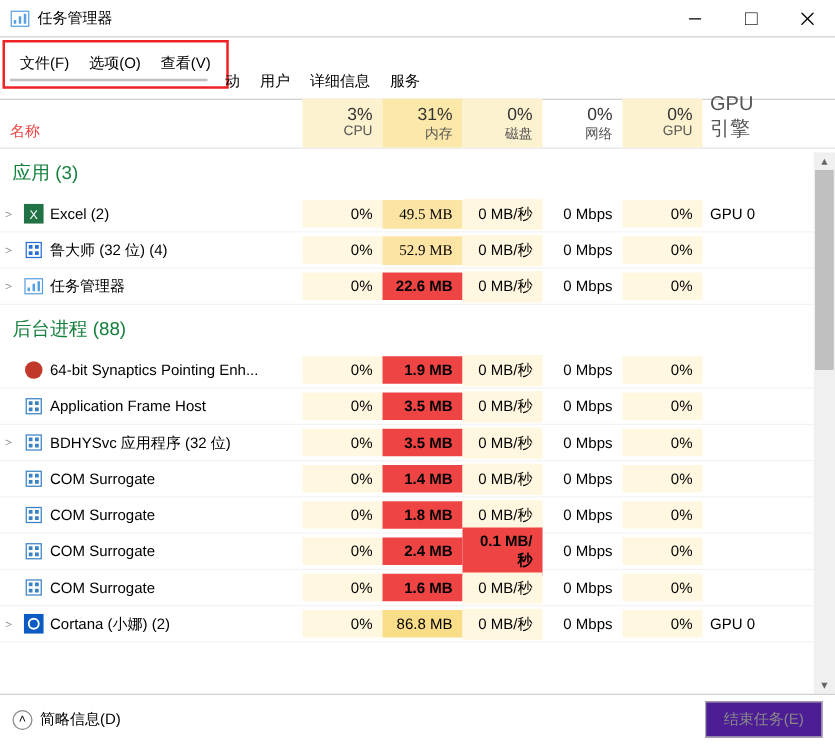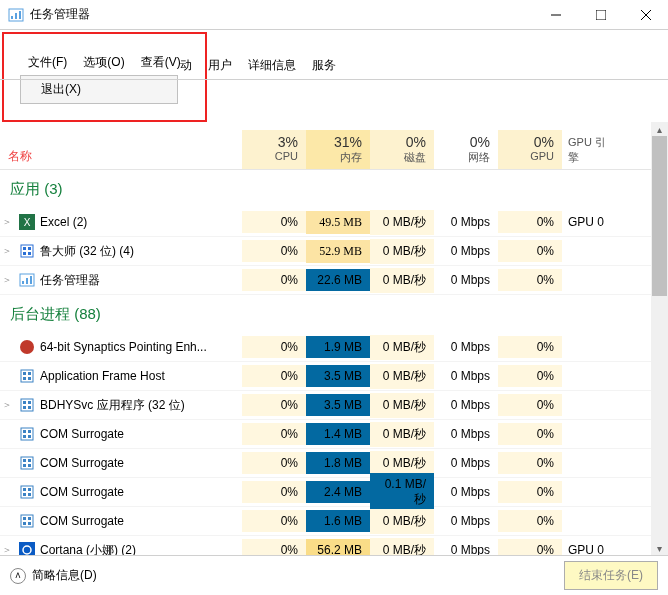--- a/index.html
+++ b/index.html
@@ -4,57 +4,57 @@
 <style>
 * { margin: 0; padding: 0; box-sizing: border-box; font-family: "Microsoft YaHei", "Segoe UI", sans-serif; }
 body { background: #fff; width: 668px; height: 595px; overflow: hidden; font-size: 12px; color: #000; }
 
 .titlebar { height: 30px; display: flex; align-items: center; padding-left: 8px; border-bottom: 1px solid #d0d0d0; }
 .titlebar .icon-app { width: 16px; height: 16px; margin-right: 6px; }
 .titlebar .title { flex: 1; font-size: 12px; }
 .win-btn { width: 45px; height: 29px; display: flex; align-items: center; justify-content: center; }
 .win-btn svg { width: 10px; height: 10px; }
 
-.menubar-wrap { border: 2px solid #e22; padding: 16px; display: inline-block; margin: 2px 0 0 2px; }
+.menubar-wrap { border: 2px solid #e22; padding: 4px; display: inline-block; margin: 2px 0 0 2px; }
 .menubar { display: flex; }
 .menu-item { padding: 4px 8px; font-size: 12px; }
 .dropdown { background: #f5f5f5; border: 1px solid #c0c0c0; width: 158px; }
 .dropdown-item { padding: 5px 10px 5px 20px; font-size: 12px; }
 .dropdown-item.sel { background: #c5e0f7; }
 
 .tabs { display: flex; border-bottom: 1px solid #d0d0d0; margin-top: -2px; }
 .tabs-pad { width: 172px; }
 .tab { padding: 5px 8px; font-size: 12px; }
 
 .grid { position: relative; }
 .header-row { display: flex; border-bottom: 1px solid #e5e5e5; height: 42px; align-items: flex-end; }
 .col-name { width: 242px; padding: 4px 8px; font-size: 12px; color: #ef4444; }
 .col { width: 64px; text-align: right; padding: 4px 8px; font-size: 12px; }
 .col.hl { background: #fdf2cf; }
 .col.hl2 { background: #fce8a8; }
 .col .pct { font-size: 14px; color: #333; }
 .col .lbl { font-size: 11px; color: #555; }
-.col-gpueng { width: 60px; text-align: left; padding: 4px 6px; font-size: 11px; color: #555; }
+.col-gpueng { width: 60px; text-align: left; padding: 4px 6px; font-size: 16px; color: #555; }
 
 .rows { overflow-y: scroll; height: 430px; }
 .group-row { height: 38px; display: flex; align-items: center; padding-left: 10px; color: #15803d; font-size: 15px; }
 .row { display: flex; height: 29px; align-items: center; border-bottom: 1px solid #f3f3f3; }
 .row .expand { width: 14px; display: flex; justify-content: center; color: #888; font-size: 10px; }
 .row .picon { width: 18px; height: 16px; margin: 0 4px; display:flex; align-items:center; justify-content:center;}
 .row .pname { flex: 0 0 202px; white-space: nowrap; overflow: hidden; text-overflow: ellipsis; font-size: 12px; }
 .cell { width: 64px; text-align: right; padding: 4px 8px; font-size: 12px; }
 .cell.c0 { background: #fff7df; }
-.cell.c1 { background: #0369a1; }
+.cell.c1 { background: #ef4444; font-weight: bold; }
 .cell.c2 { background: #fce4a4; font-family: Liberation Serif, serif; }
 .cell.c3 { background: #fadd88; }
 .cell-gpueng { width: 60px; padding: 4px 6px; font-size: 12px; }
 
 .footer { position: absolute; bottom: 0; left: 0; right: 0; height: 40px; border-top: 1px solid #d0d0d0; display: flex; align-items: center; padding: 0 10px; background: #fff; }
 .footer .less { display: flex; align-items: center; gap: 6px; flex: 1; font-size: 12px; }
-.footer button { padding: 5px 14px; font-size: 12px; background: #fef9c3; border: 1px solid #adadad; color: #888; }
+.footer button { padding: 5px 14px; font-size: 12px; background: #4c1d95; border: 1px solid #adadad; color: #888; }
 
 .scroll-ph { position: absolute; right: 0; top: 122px; bottom: 40px; width: 17px; background: #f0f0f0; }
 .scroll-thumb { position: absolute; top: 14px; width: 15px; left: 1px; height: 160px; background: #c0c0c0; }
 .scroll-arr { position: absolute; width: 17px; height: 14px; display:flex; align-items:center; justify-content:center; color:#666; font-size:10px;}
 </style>
 </head>
 <body>
 
 <div class="titlebar">
   <span class="icon-app">
@@ -85,21 +85,20 @@
 </div>
 
 <div style="position:relative;">
   <div class="menubar-wrap">
     <div class="menubar">
       <div class="menu-item">文件(F)</div>
       <div class="menu-item">选项(O)</div>
       <div class="menu-item">查看(V)</div>
     </div>
     <div class="dropdown">
-      <div class="dropdown-item">退出(X)</div>
     </div>
   </div>
   <div class="tabs" style="position:absolute; top:24px; left:0; right:0;">
     <div class="tabs-pad"></div>
     <div class="tab">动</div>
     <div class="tab">用户</div>
     <div class="tab">详细信息</div>
     <div class="tab">服务</div>
   </div>
 </div>
@@ -319,21 +318,21 @@
       <div class="row">
         <div class="expand">＞</div>
         <div class="picon">
           <svg width="16" height="16">
             <rect width="16" height="16" fill="#0a5bc4"></rect>
             <circle cx="8" cy="8" r="4" fill="none" stroke="#fff" stroke-width="1.5"></circle>
           </svg>
         </div>
         <div class="pname">Cortana (小娜) (2)</div>
         <div class="cell c0">0%</div>
-        <div class="cell c3">56.2 MB</div>
+        <div class="cell c3">86.8 MB</div>
         <div class="cell c0">0 MB/秒</div>
         <div class="cell ">0 Mbps</div>
         <div class="cell c0">0%</div>
         <div class="cell-gpueng">GPU 0</div>
       </div>
     </div>
 </div>
 
 <div class="scroll-ph">
   <div class="scroll-arr" style="top:0">▴</div>

